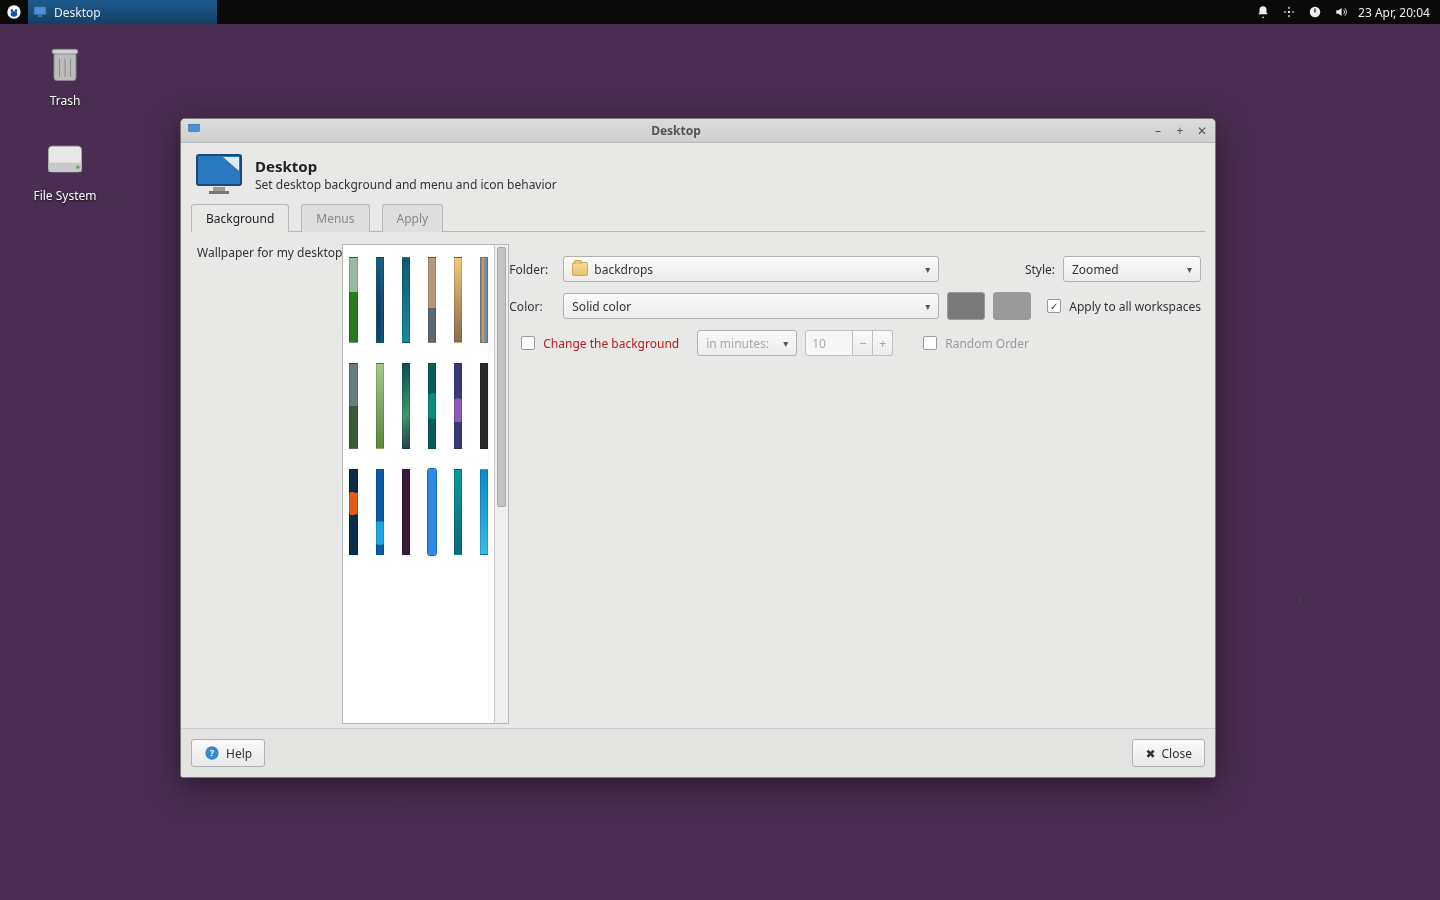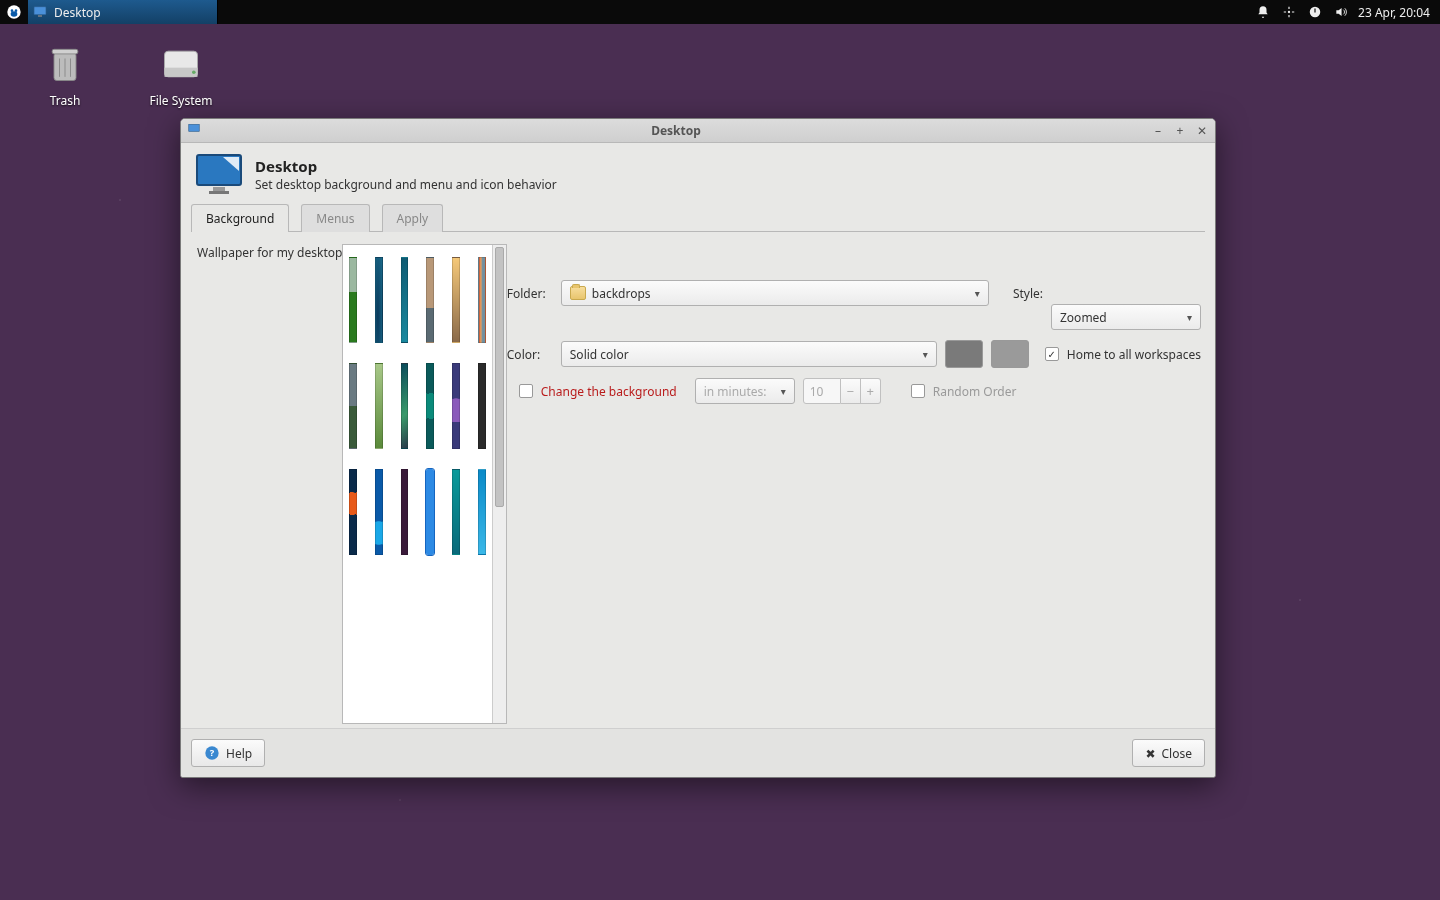--- a/index.html
+++ b/index.html
@@ -23,21 +23,21 @@
 .panel .menu-btn { width:28px; height:24px; display:flex; align-items:center; justify-content:center; background:#0a0a0a;}
 .panel .menu-btn svg { width:16px; height:16px; }
 .panel .task { display:flex; align-items:center; gap:6px; height:24px; padding:0 12px 0 4px; background:linear-gradient(#1e5a8e,#134066); border-right:1px solid #000; min-width:190px; }
 .panel .task svg { width:16px; height:16px; }
 .panel .spacer { flex:1; }
 .panel .tray { display:flex; align-items:center; gap:12px; padding:0 10px; }
 .panel .tray svg, .panel .tray .glyph { width:14px; height:14px; fill:#eee; }
 .panel .clock { padding-right:10px; }
 
 
-.desktop-icons { position:absolute; top:40px; left:20px; display:flex; flex-direction:row; gap:26px; z-index:1; }
+.desktop-icons { position:absolute; top:40px; left:20px; display:flex; flex-direction:column; gap:26px; z-index:1; }
 .dicon { width:90px; display:flex; flex-direction:column; align-items:center; gap:4px; color:#fff; font-size:12px; text-align:center; text-shadow:0 1px 2px rgba(0,0,0,.8);}
 .dicon .ico { width:48px; height:48px; display:flex; align-items:center; justify-content:center; }
 
 
 .window { position:absolute; left:180px; top:118px; width:1036px; height:660px; background:#e8e8e6; border:1px solid #7a7a7a; border-radius:5px 5px 3px 3px; box-shadow:0 8px 30px rgba(0,0,0,.5); display:flex; flex-direction:column; overflow:hidden;}
 .titlebar { height:24px; background:linear-gradient(#dcdcdc,#cfcfcf); border-bottom:1px solid #b8b8b8; display:flex; align-items:center; padding:0 6px; font-size:12px; color:#444;}
 .titlebar .tb-icon svg { width:14px; height:14px; }
 .titlebar .tb-title { flex:1; text-align:center; font-weight:bold; color:#555;}
 .titlebar .tb-btns { display:flex; gap:8px; }
 .titlebar .tb-btns span { width:14px; height:14px; display:flex; align-items:center; justify-content:center; color:#555; cursor:default;}
@@ -59,34 +59,34 @@
 .gallery { flex:1; overflow:hidden; padding:12px 6px; display:grid; grid-template-columns:repeat(6,1fr); gap:20px 18px; align-content:start;}
 .thumb { height:86px; border:1px solid rgba(0,0,0,.15); background-size:cover; background-position:center;}
 .thumb.selected { border:4px solid #2d8ae4; outline:1px solid #1565c0; border-radius:2px;}
 .vscroll { width:14px; background:#eee; border-left:1px solid #ccc; position:relative;}
 .vscroll .handle { position:absolute; left:2px; right:2px; top:2px; height:260px; background:#c3c3c3; border:1px solid #aaa; border-radius:2px;}
 
 .controls { padding:12px 0 0; display:flex; flex-direction:column; gap:10px; font-size:12px; color:#333;}
 .row { display:flex; align-items:center; gap:8px;}
 .row .lbl { width:46px; }
 .select { height:26px; border:1px solid #b0b0b0; background:linear-gradient(#fbfbfb,#ebebeb); border-radius:3px; display:flex; align-items:center; padding:0 8px; gap:6px; min-width:100px;}
-.select.wide { width:428px; }
+.select.wide { width:376px; }
 .select.med { width:376px;text-align:right; }
-.select.style { width:150px;margin-top:48px;}
+.select.style { width:138px;}
 .select .arrow { margin-left:auto; font-size:10px; color:#555;}
 .folder-ico { width:16px; height:14px; background:linear-gradient(#f7dd9c,#e8c56e); border:1px solid #c9a94e; border-radius:2px; position:relative;}
 .folder-ico::before{content:""; position:absolute; top:-3px; left:1px; width:6px; height:3px; background:#e8c56e; border:1px solid #c9a94e; border-bottom:none; border-radius:2px 2px 0 0;}
 .swatch { width:38px; height:28px; border:1px solid #999; border-radius:3px; background:#7a7a7a;}
 .swatch.b { background:#9a9a9a;}
 .check { width:14px; height:14px; border:1px solid #999; border-radius:2px; background:#fff; display:inline-flex; align-items:center; justify-content:center; font-size:10px; color:#333;}
 .check.checked::after { content:"✓"; }
 .disabled { color:#9a9a9a; }
 .disabled .select, .disabled input, .spin { color:#aaa; }
 .spin { display:flex; align-items:center;}
-.spin input { width:38px; height:26px; border:1px solid #c0c0c0; border-radius:3px 0 0 3px; padding:0 6px; background:#f7f7f7; font-size:12px; color:#aaa;}
+.spin input { width:48px; height:26px; border:1px solid #c0c0c0; border-radius:3px 0 0 3px; padding:0 6px; background:#f7f7f7; font-size:12px; color:#aaa;}
 .spin .btns { display:flex; }
 .spin .btns span { width:20px; height:26px; border:1px solid #c0c0c0; border-left:none; display:flex; align-items:center; justify-content:center; background:linear-gradient(#fbfbfb,#ebebeb); font-size:13px; color:#aaa;}
 .spin .btns span:last-child { border-radius:0 3px 3px 0;}
 
 .footer { display:flex; padding:10px; gap:8px; border-top:1px solid #cfcfcf; background:#e3e3e1;}
 .btn { height:28px; padding:0 12px; border:1px solid #b0b0b0; background:linear-gradient(#fbfbfb,#e8e8e8); border-radius:3px; display:flex; align-items:center; gap:6px; font-size:12px; color:#333;}
 .btn .icon { width:16px; height:16px; }
 
 
 .wp1 { background:linear-gradient(#9bb8a0 40%, #2a7a1e 40%);}
@@ -253,21 +253,21 @@
       <div class="row">
         <span class="lbl">Color:</span>
         <div class="select med">
           <span>Solid color</span>
           <span class="arrow">▾</span>
         </div>
         <div class="swatch"></div>
         <div class="swatch b"></div>
         <div style="flex:1"></div>
         <span class="check checked"></span>
-        <span>Home to all workspaces</span>
+        <span>Apply to all workspaces</span>
       </div>
 
       <div class="row disabled">
         <span style="width:4px"></span>
         <span class="check"></span>
         <span style="color:#b91c1c; margin-right:10px;">Change the background</span>
         <div class="select" style="width:100px">
           <span>in minutes:</span>
           <span class="arrow">▾</span>
         </div>

